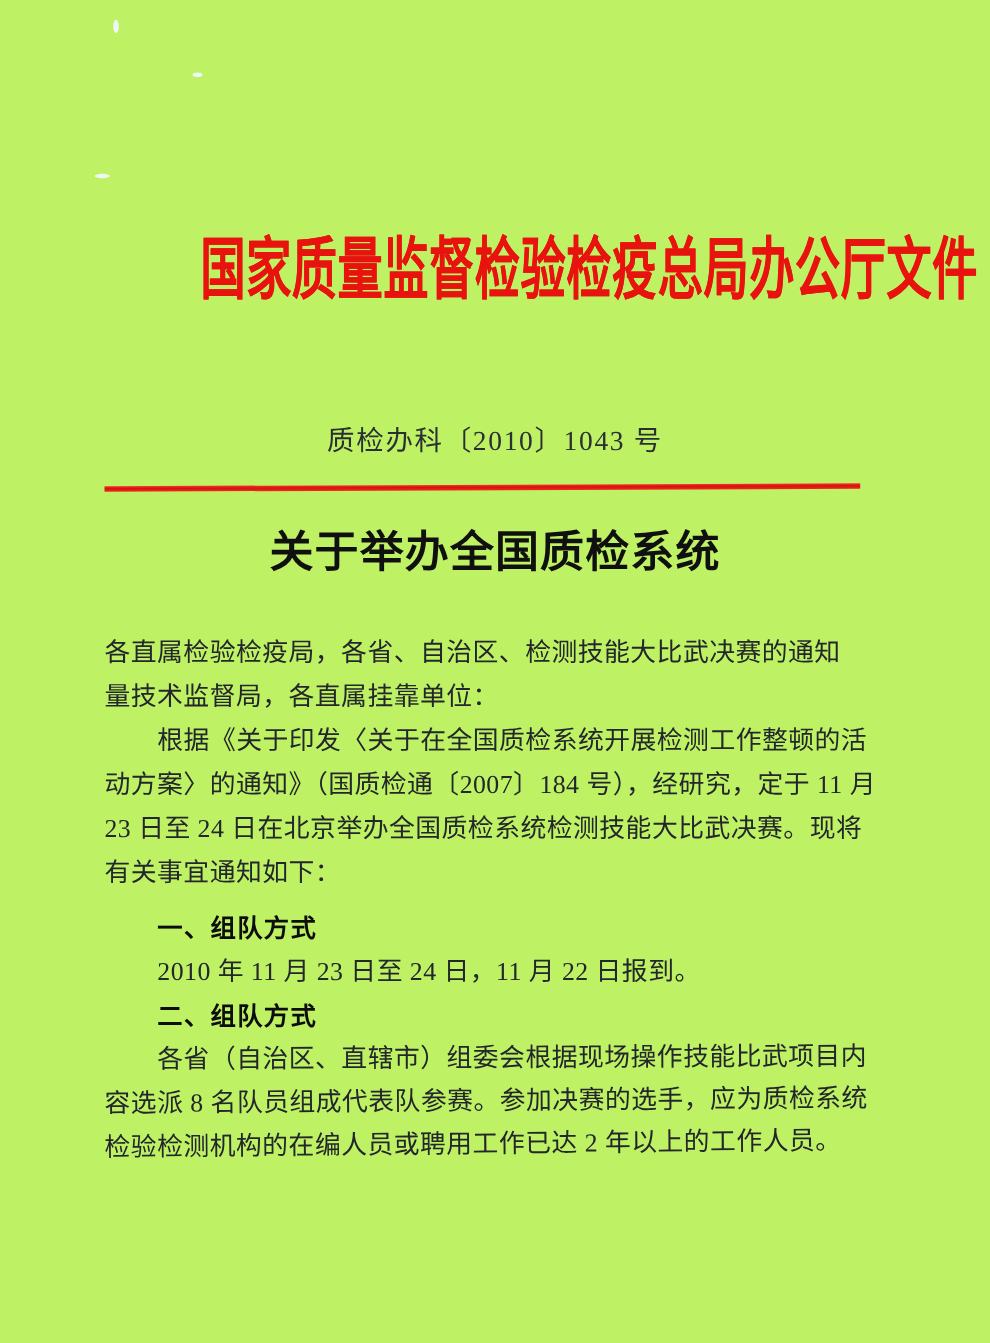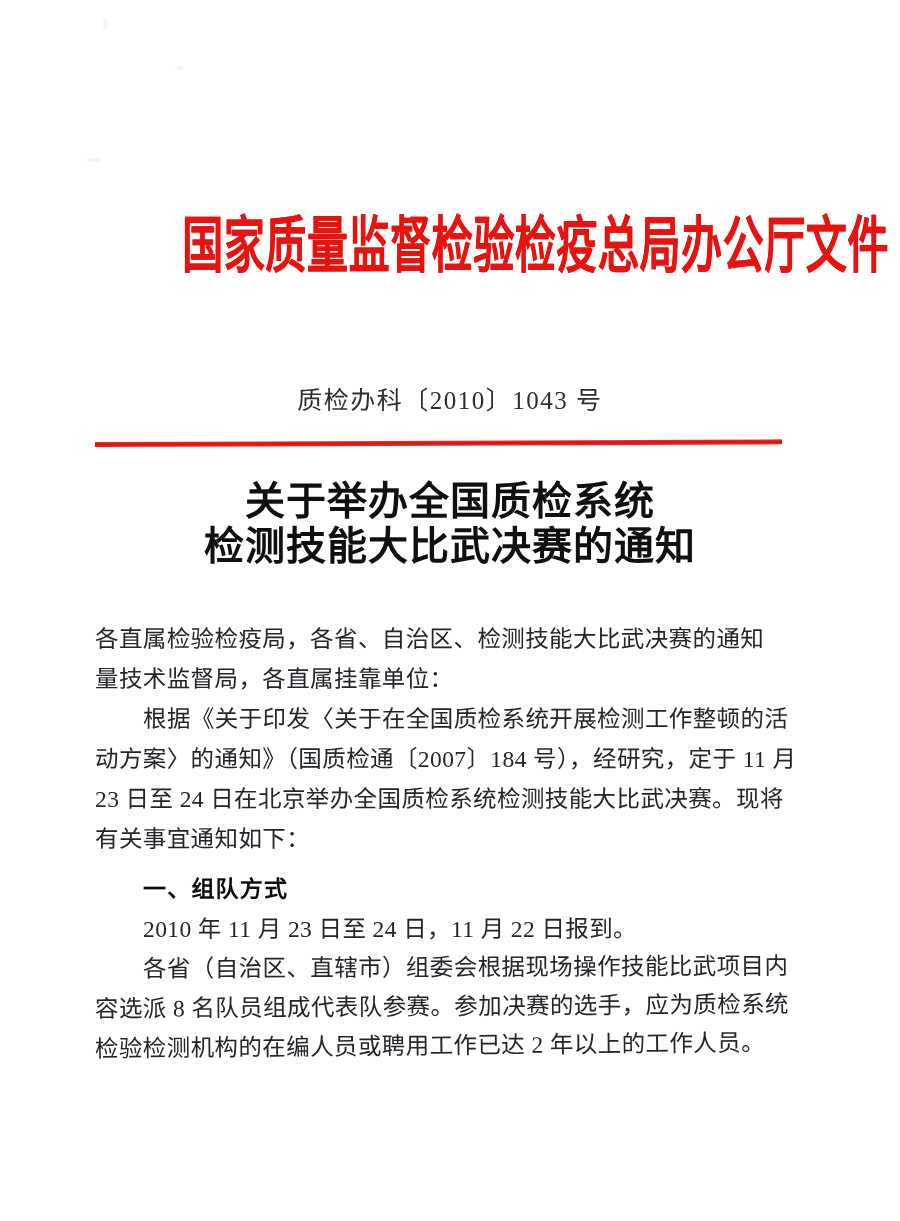--- a/index.html
+++ b/index.html
@@ -1,21 +1,21 @@
 <!DOCTYPE html>
 <html lang="zh-CN"><head>
 <meta charset="utf-8">
 <style>
   html, body { margin: 0; padding: 0; background: #e9e9e9; }
   .page {
     position: relative;
     width: 900px;
     height: 1221px;
     margin: 0 auto;
-    background: #ffffff;
+    background: #bef264;
     overflow: hidden;
     font-family: "Liberation Serif", "DejaVu Serif", serif;
     color: #1c1c1c;
   }
   
   .agency {
     margin-top: 200px;
     height: 92px;
     text-align: center;
     white-space: nowrap;
@@ -102,30 +102,30 @@
   <div class="agency">
     <span class="agency-inner">国家质量监督检验检疫总局办公厅文件</span>
   </div>
 
   <div class="docnum">质检办科〔2010〕1043 号</div>
 
   <div class="redline"></div>
 
   <h1 class="title">
     <span class="tline">关于举办全国质检系统</span>
-    <span class="tline">检测技能大比武决赛的通知</span>
   </h1>
 
   <div class="bodytext">
     <div class="line">各直属检验检疫局，各省、自治区、检测技能大比武决赛的通知</div>
     <div class="line">量技术监督局，各直属挂靠单位：</div>
     <div class="line indent">根据《关于印发〈关于在全国质检系统开展检测工作整顿的活</div>
     <div class="line">动方案〉的通知》（国质检通〔2007〕184 号），经研究，定于 11 月</div>
     <div class="line">23 日至 24 日在北京举办全国质检系统检测技能大比武决赛。现将</div>
     <div class="line">有关事宜通知如下：</div>
     <div class="line indent heading sp1">一、组队方式</div>
     <div class="line indent">2010 年 11 月 23 日至 24 日，11 月 22 日报到。</div>
+    <div class="line indent heading">二、组队方式</div>
     <div class="line indent tilt-a">各省（自治区、直辖市）组委会根据现场操作技能比武项目内</div>
     <div class="line tilt-b">容选派 8 名队员组成代表队参赛。参加决赛的选手，应为质检系统</div>
     <div class="line tilt-c">检验检测机构的在编人员或聘用工作已达 2 年以上的工作人员。</div>
   </div>
 
 </div>
 
 </body></html>

